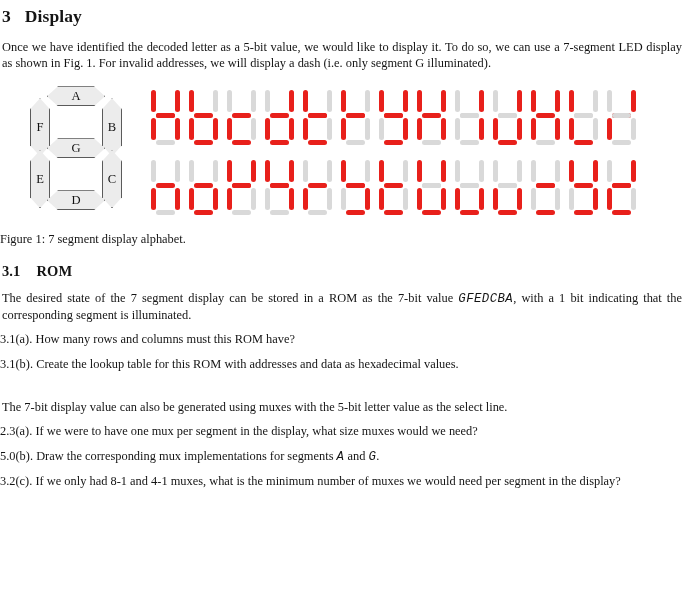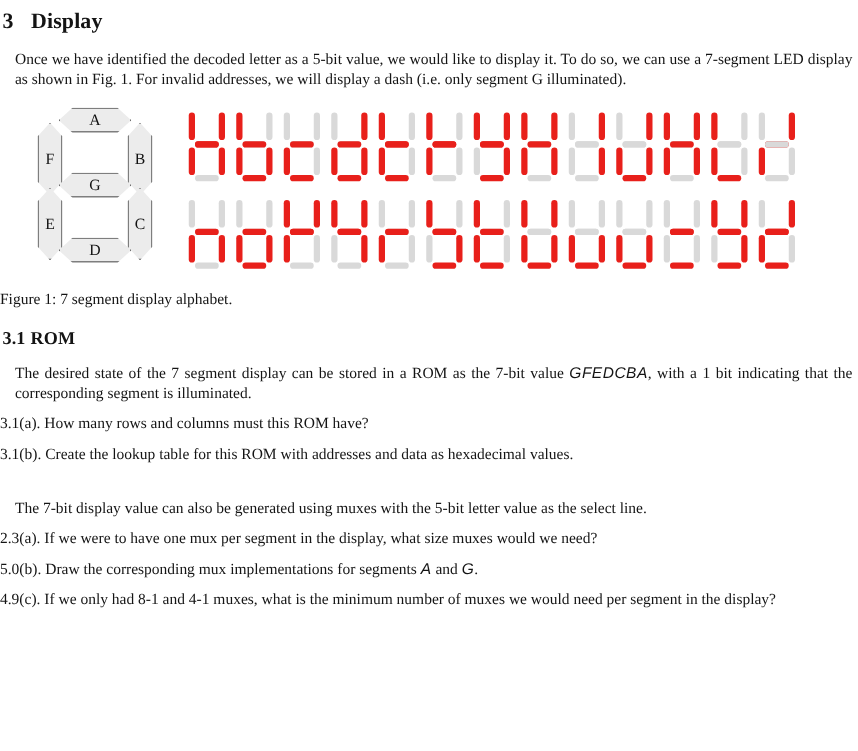--- a/index.html
+++ b/index.html
@@ -32,41 +32,41 @@
   }
   h1.sec .num { margin-right: 14px; }
 
   h2.subsec {
     font-size: 14.5px;
     font-weight: bold;
     margin: 0;
     padding: 0 0 0 2px;
     letter-spacing: 0.1px;
   }
-  h2.subsec .num { margin-right: 4px; }
+  h2.subsec .num { margin-right: 16px; }
 
   
   p.body {
     font-size: 12.4px;
     line-height: 15.6px;
     margin: 0;
-    padding: 0 4px 0 12px;
+    padding: 0 4px 0 2px;
     text-align: justify;
     text-justify: inter-word;
   }
   p.item {
     font-size: 12.4px;
     line-height: 15.6px;
     margin: 0;
     padding: 0 4px 0 14px;
     text-align: justify;
     text-indent: -14px;
   }
   .mathit {
-    font-family: Liberation Sans, sans-serif;
+    font-family: Liberation Mono, monospace;
     font-style: italic;
     letter-spacing: 0.4px;
   }
 
   
   .figure-wrap {
     position: relative;
     width: 686px;
     height: 152px;
     margin: 0;
@@ -476,19 +476,19 @@
   <p class="item"><span>2.3(a).</span>
     <span>If we were to have one mux per segment in the display, what size muxes would we need?</span></p>
 
   <div class="spacer-9"></div>
 
   <p class="item"><span>5.0(b).</span>
     <span>Draw the corresponding mux implementations for segments </span><span class="mathit">A</span><span> and </span><span class="mathit">G</span><span>.</span></p>
 
   <div class="spacer-9"></div>
 
-  <p class="item"><span>4.9(c).</span>
+  <p class="item"><span>3.2(c).</span>
     <span>If we only had 8-1 and 4-1 muxes, what is the minimum number of muxes we would need per segment in the display?</span></p>
 
   <div class="spacer-9"></div>
 
 
 </div>
 
 </body></html>

